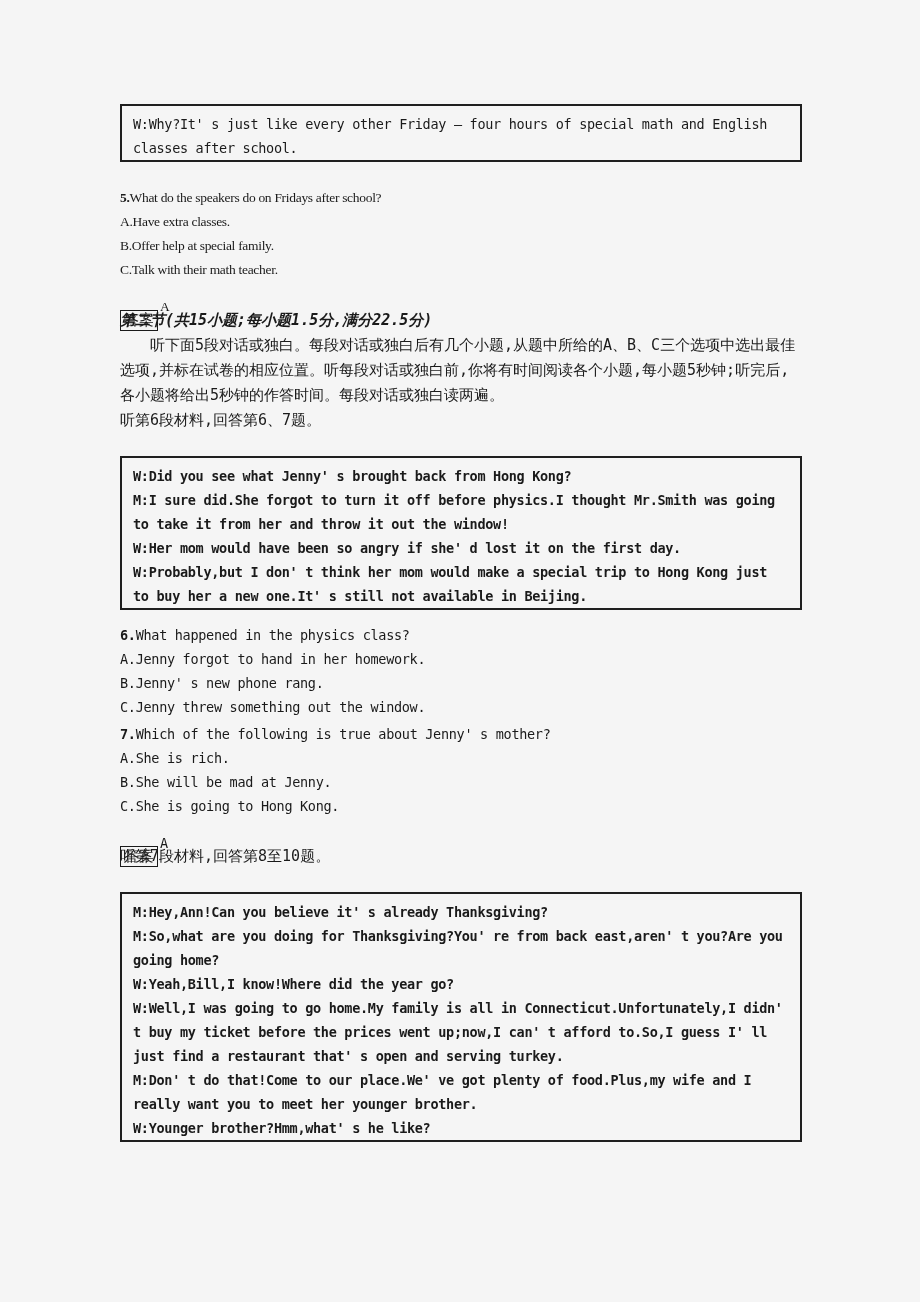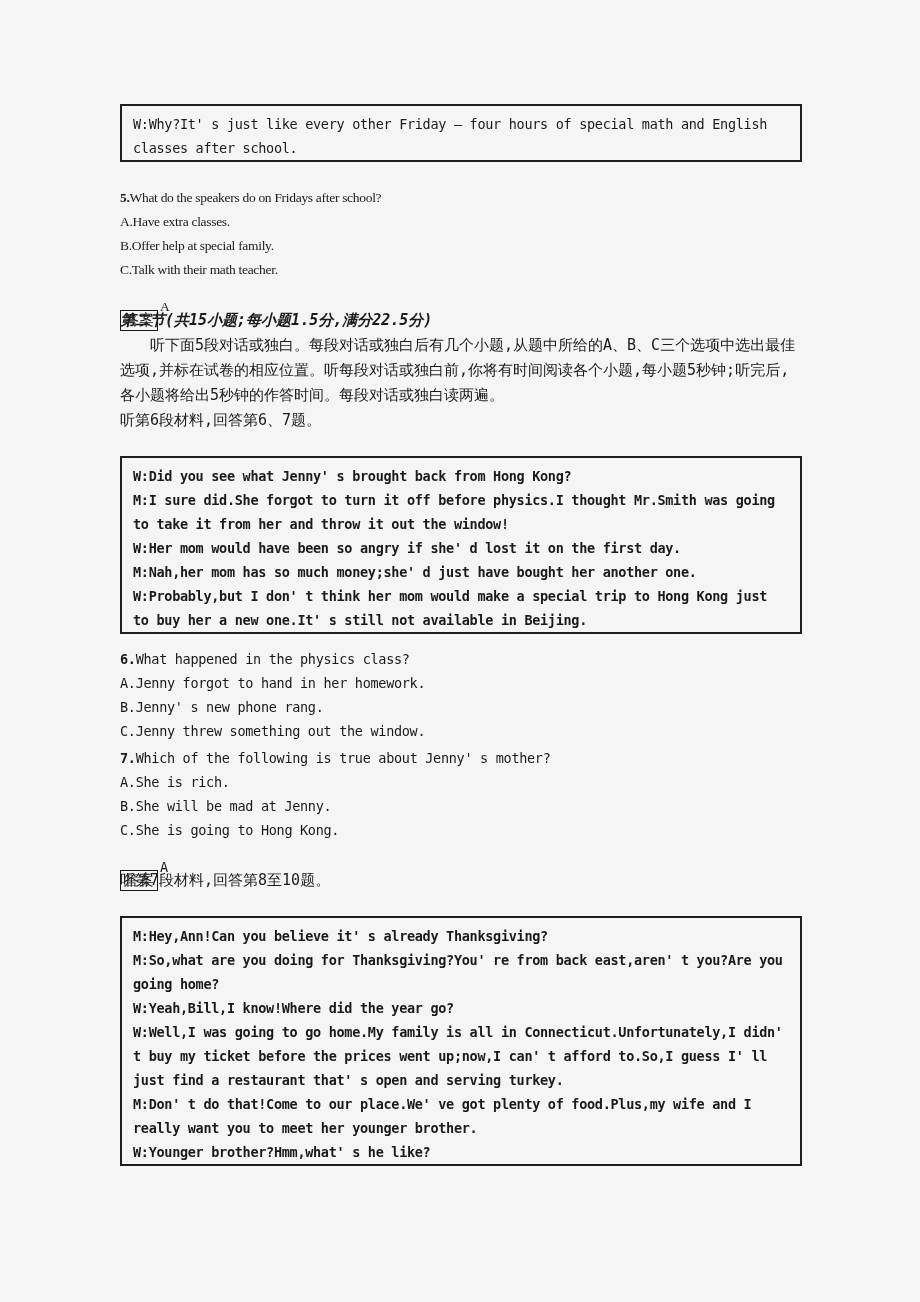--- a/index.html
+++ b/index.html
@@ -66,21 +66,20 @@
   </div>
 
   <p class="cn cn-heading">第二节(共15小题;每小题1.5分,满分22.5分)</p>
   <p class="cn cn-instructions">听下面5段对话或独白。每段对话或独白后有几个小题,从题中所给的A、B、C三个选项中选出最佳选项,并标在试卷的相应位置。听每段对话或独白前,你将有时间阅读各个小题,每小题5秒钟;听完后,各小题将给出5秒钟的作答时间。每段对话或独白读两遍。</p>
   <p class="cn cn-line">听第6段材料,回答第6、7题。</p>
 
   <div class="dialog-box mt-box-intro">
     <p class="turn">W:Did you see what Jenny' s brought back from Hong Kong?</p>
     <p class="turn">M:I sure did.She forgot to turn it off before physics.I thought Mr.Smith was going to take it from her and throw it out the window!</p>
     <p class="turn">W:Her mom would have been so angry if she' d lost it on the first day.</p>
-    <p class="turn">M:Nah,her mom has so much money;she' d just have bought her another one.</p>
     <p class="turn">W:Probably,but I don' t think her mom would make a special trip to Hong Kong just to buy her a new one.It' s still not available in Beijing.</p>
   </div>
 
   <div class="q-block mt-after-box">
     <p class="q-line"><span class="q-num">6.</span><span class="q-stem">What happened in the physics class?</span></p>
     <p class="option">A.Jenny forgot to hand in her homework.</p>
     <p class="option">B.Jenny' s new phone rang.</p>
     <p class="option">C.Jenny threw something out the window.</p>
   </div>
 

